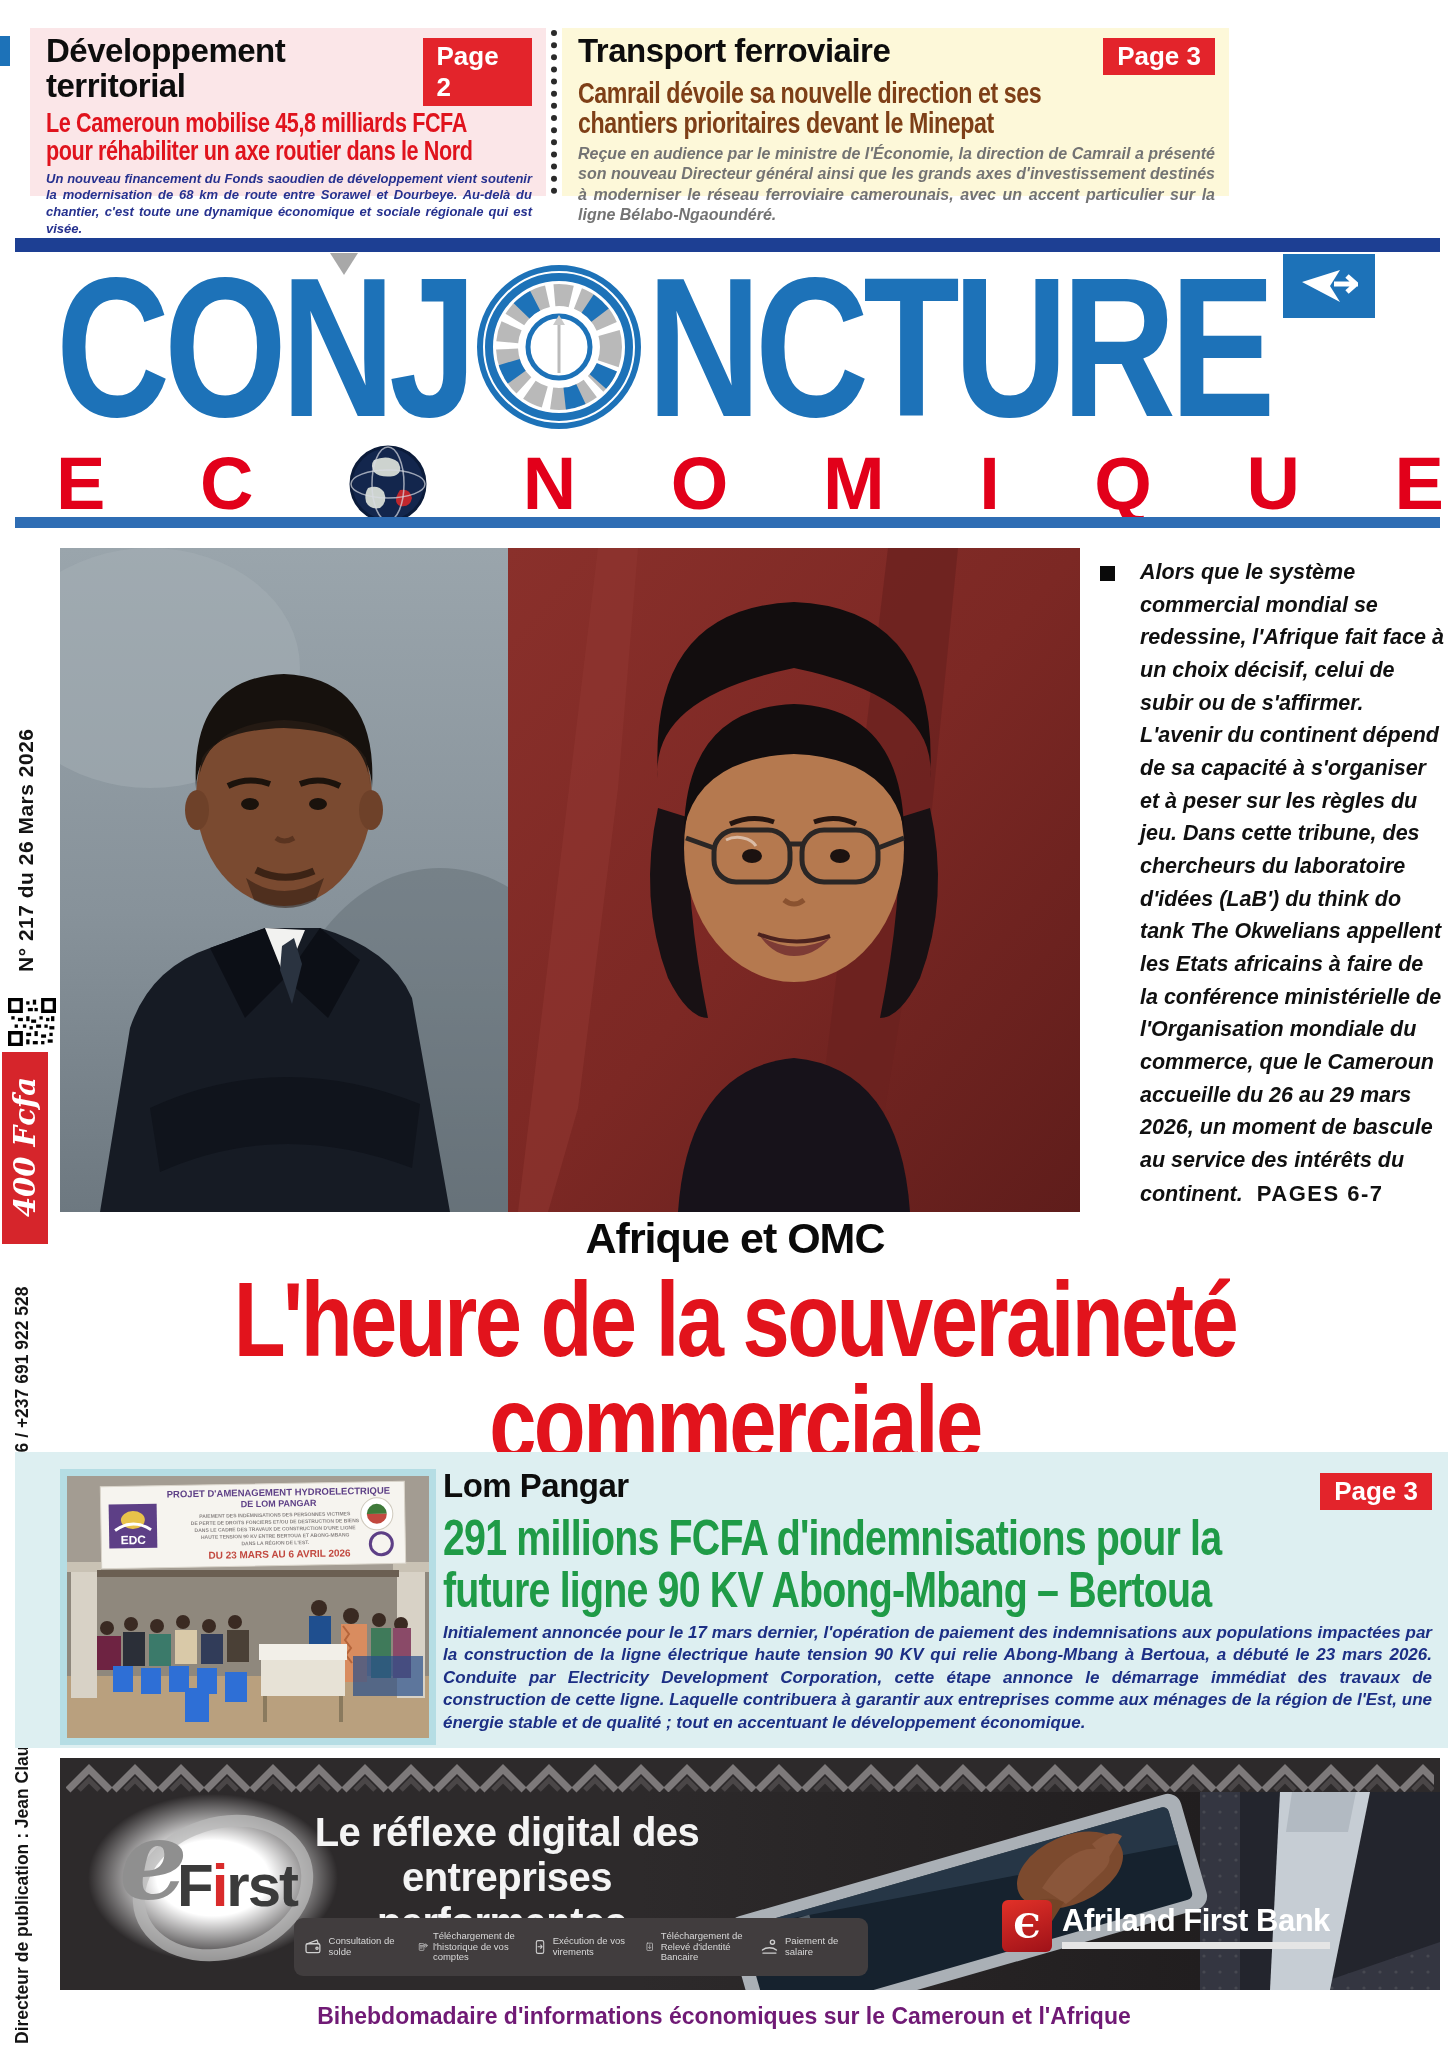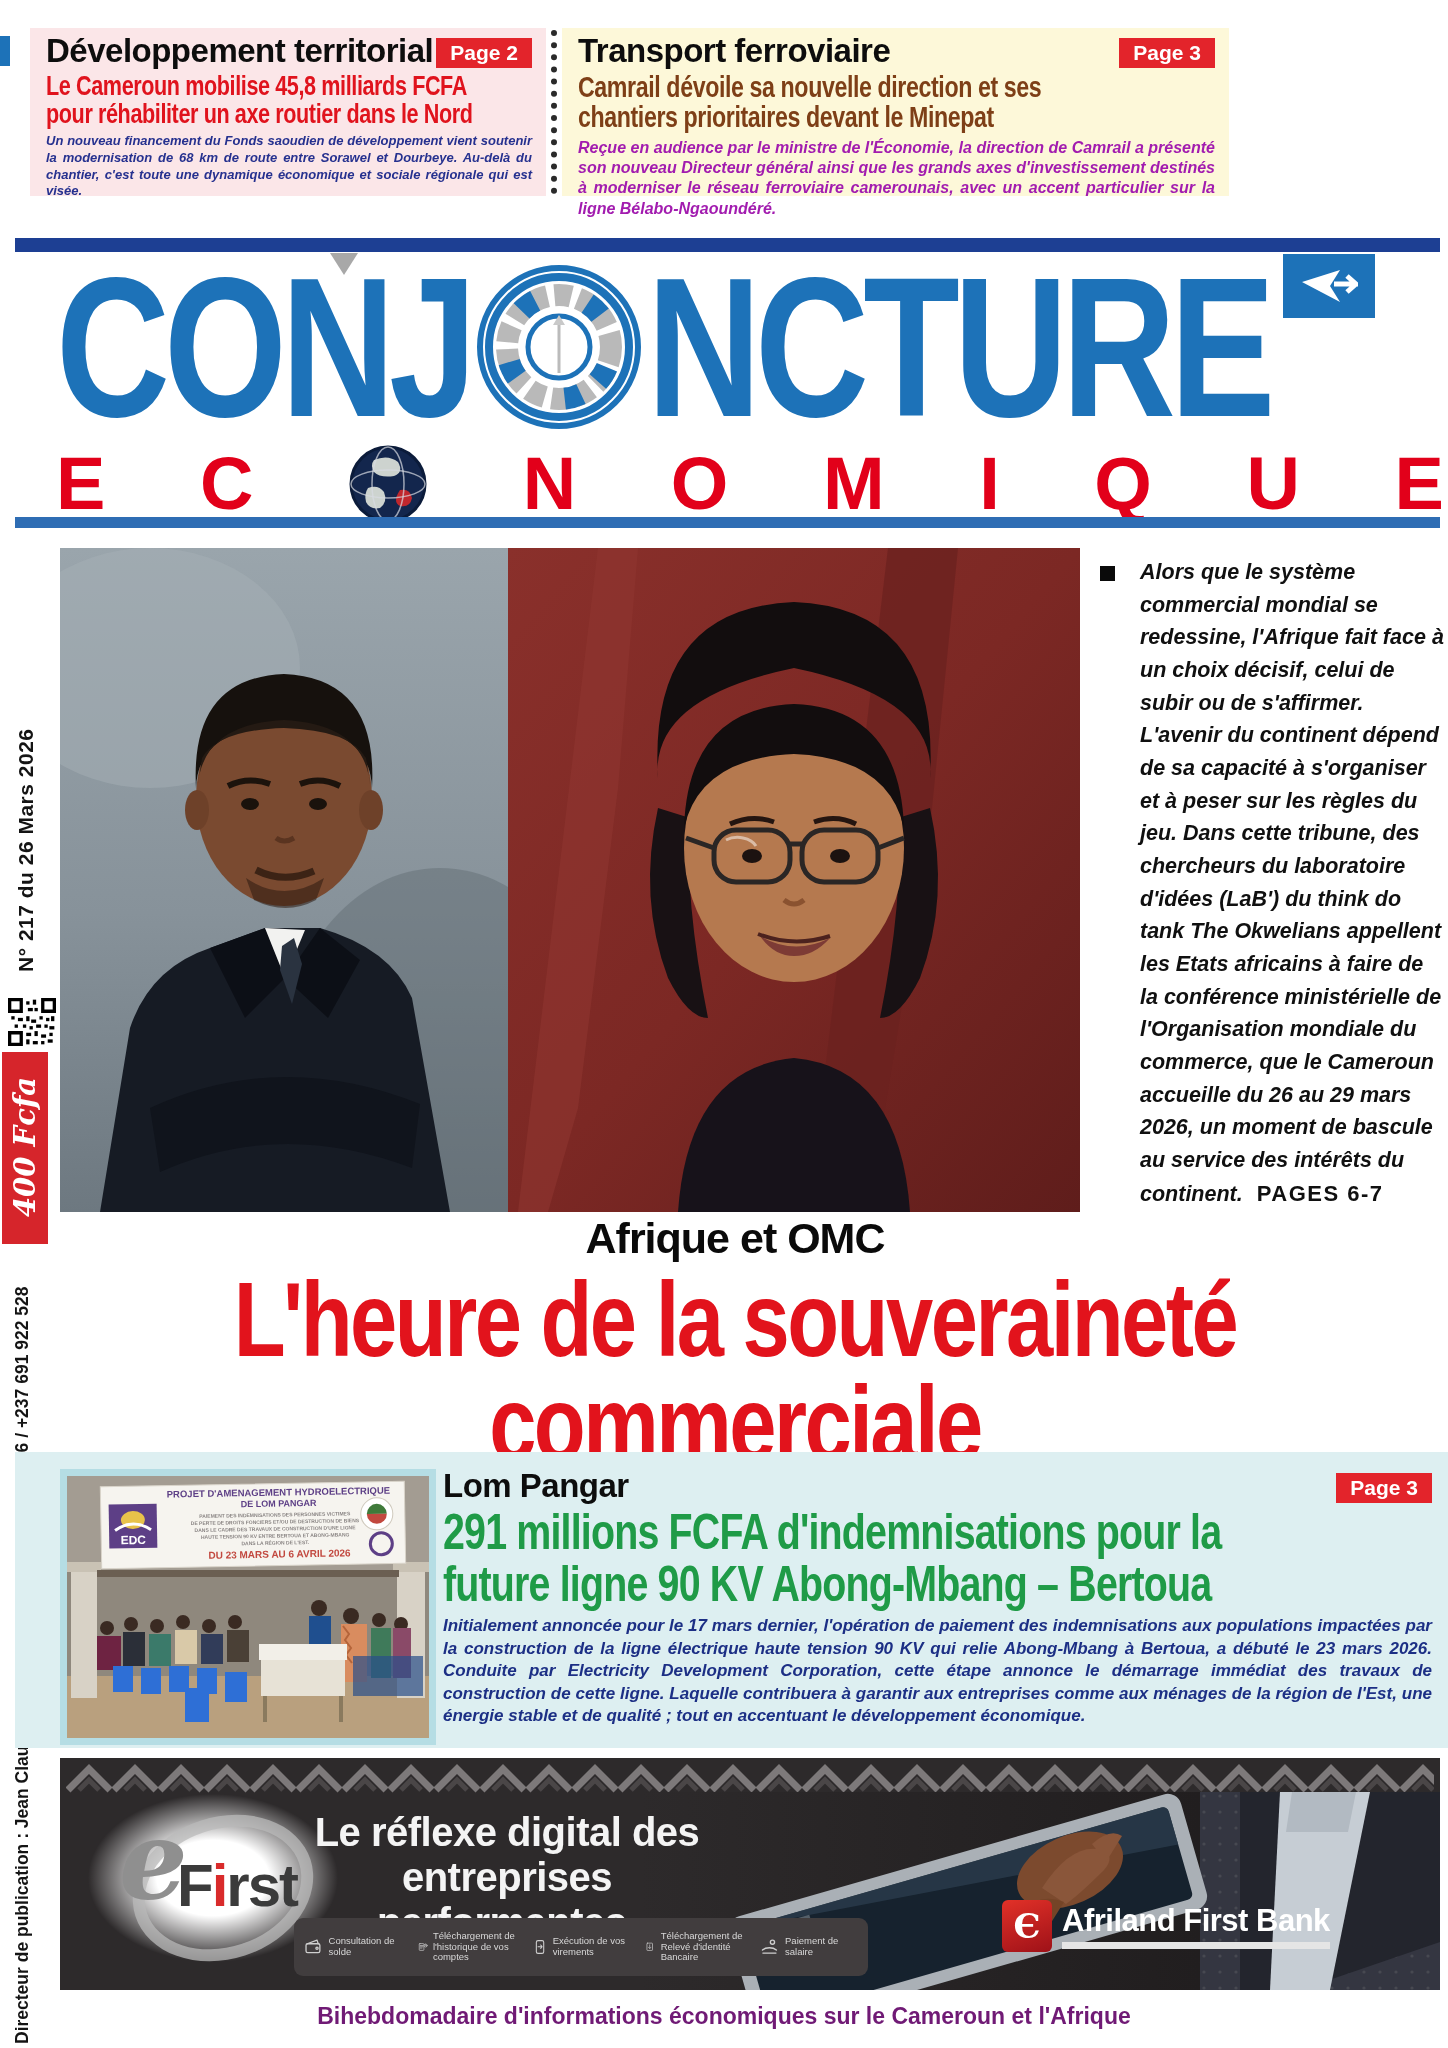--- a/index.html
+++ b/index.html
@@ -18,28 +18,28 @@
   .corner-mark{position:absolute;left:0;top:36px;width:10px;height:30px;background:#1d72b8;}
   .qr{position:absolute;left:8px;top:998px;width:48px;height:48px;}
   
   .teaser-row{position:absolute;left:30px;top:28px;width:1199px;height:168px;display:flex;}
   .teaser{padding:6px 14px 6px 16px;box-sizing:border-box;}
   .teaser.left{width:516px;background:#fbe6e8;}
   .teaser.right{flex:1;background:#fdf8d9;}
   .teaser-divider{border-left:6px dotted #2a2a2a;margin:2px 5px;}
   .kicker-row{display:flex;justify-content:space-between;align-items:flex-start;}
   .kicker{font-size:33px;font-weight:bold;color:#0d0d0d;letter-spacing:-.5px;line-height:1.05;}
-  .page-badge{background:#e3242b;color:#fff;font-weight:bold;font-size:21px;padding:3px 14px;margin-top:4px;}
+  .page-badge{background:#e3242b;color:#fff;font-weight:bold;font-size:26px;padding:3px 14px;margin-top:4px;}
   .teaser-headline{font-weight:bold;white-space:pre-line;line-height:1.05;margin-top:3px;
         transform:scaleX(.8);transform-origin:0 0;width:125%;}
   .teaser.left .teaser-headline{color:#e0131d;font-size:27px;letter-spacing:-.5px;}
   .teaser.right .teaser-headline{color:#7e3f17;font-size:29px;letter-spacing:-.5px;}
   .standfirst{font-style:italic;font-weight:bold;margin-top:5px;line-height:1.28;text-align:justify;}
   .teaser.left .standfirst{color:#26318f;font-size:13px;}
-  .teaser.right .standfirst{color:#a21caf;font-size:16px;}
+  .teaser.right .standfirst{color:#737373;font-size:16px;}
   
   .top-rule{position:absolute;left:15px;top:238px;width:1425px;height:14px;background:#1d3f93;}
   .pointer{position:absolute;left:330px;top:253px;width:0;height:0;
         border-left:14px solid transparent;border-right:14px solid transparent;border-top:22px solid #a8a8a8;}
   .masthead{position:absolute;left:56px;top:254px;width:1388px;}
   .mast-title{display:flex;align-items:center;height:186px;color:#1d72b8;}
   .mast-word{display:inline-block;font-size:158px;font-weight:bold;letter-spacing:-6px;
         transform:scaleY(1.26);transform-origin:center;line-height:1;}
   .wheel{margin:0 4px;}
   .arrow-box{width:92px;height:64px;background:#1d72b8;margin-left:14px;align-self:flex-start;

